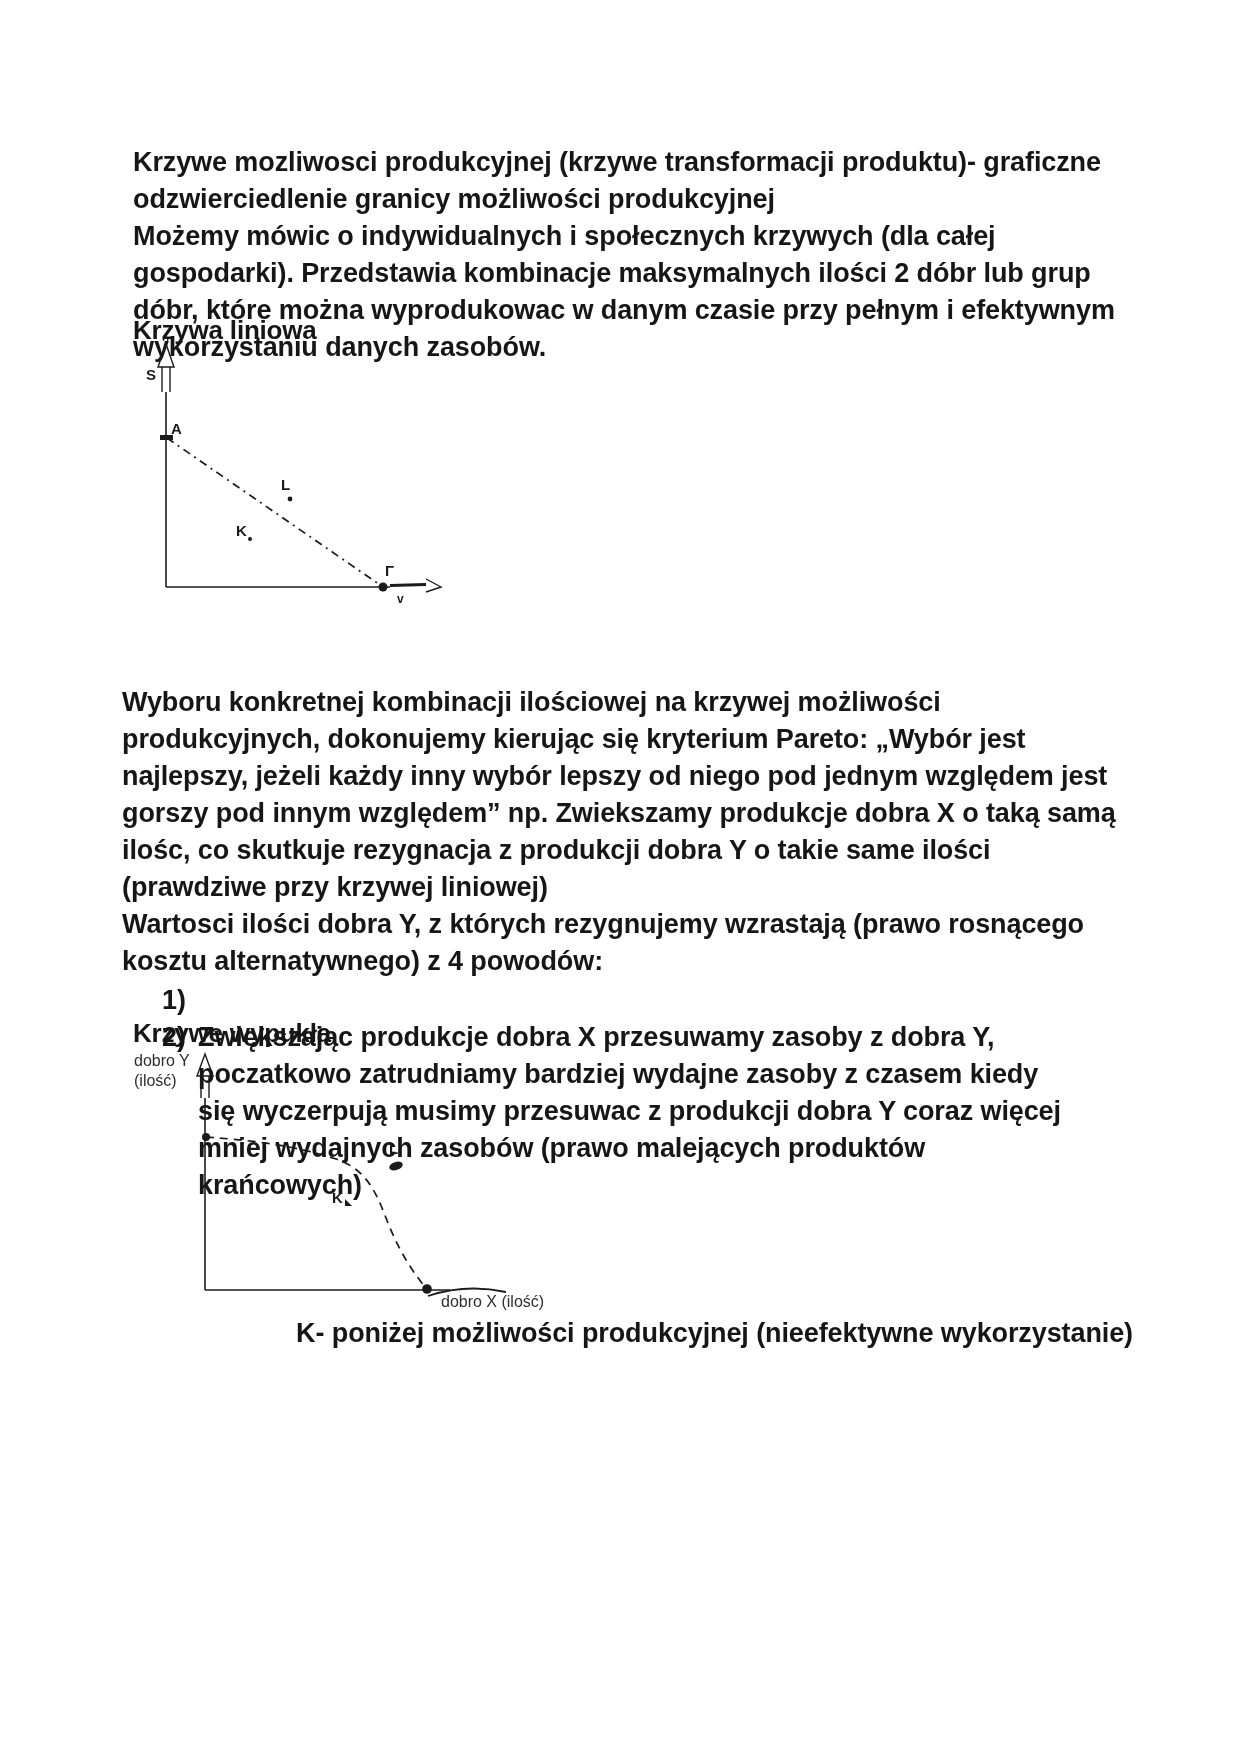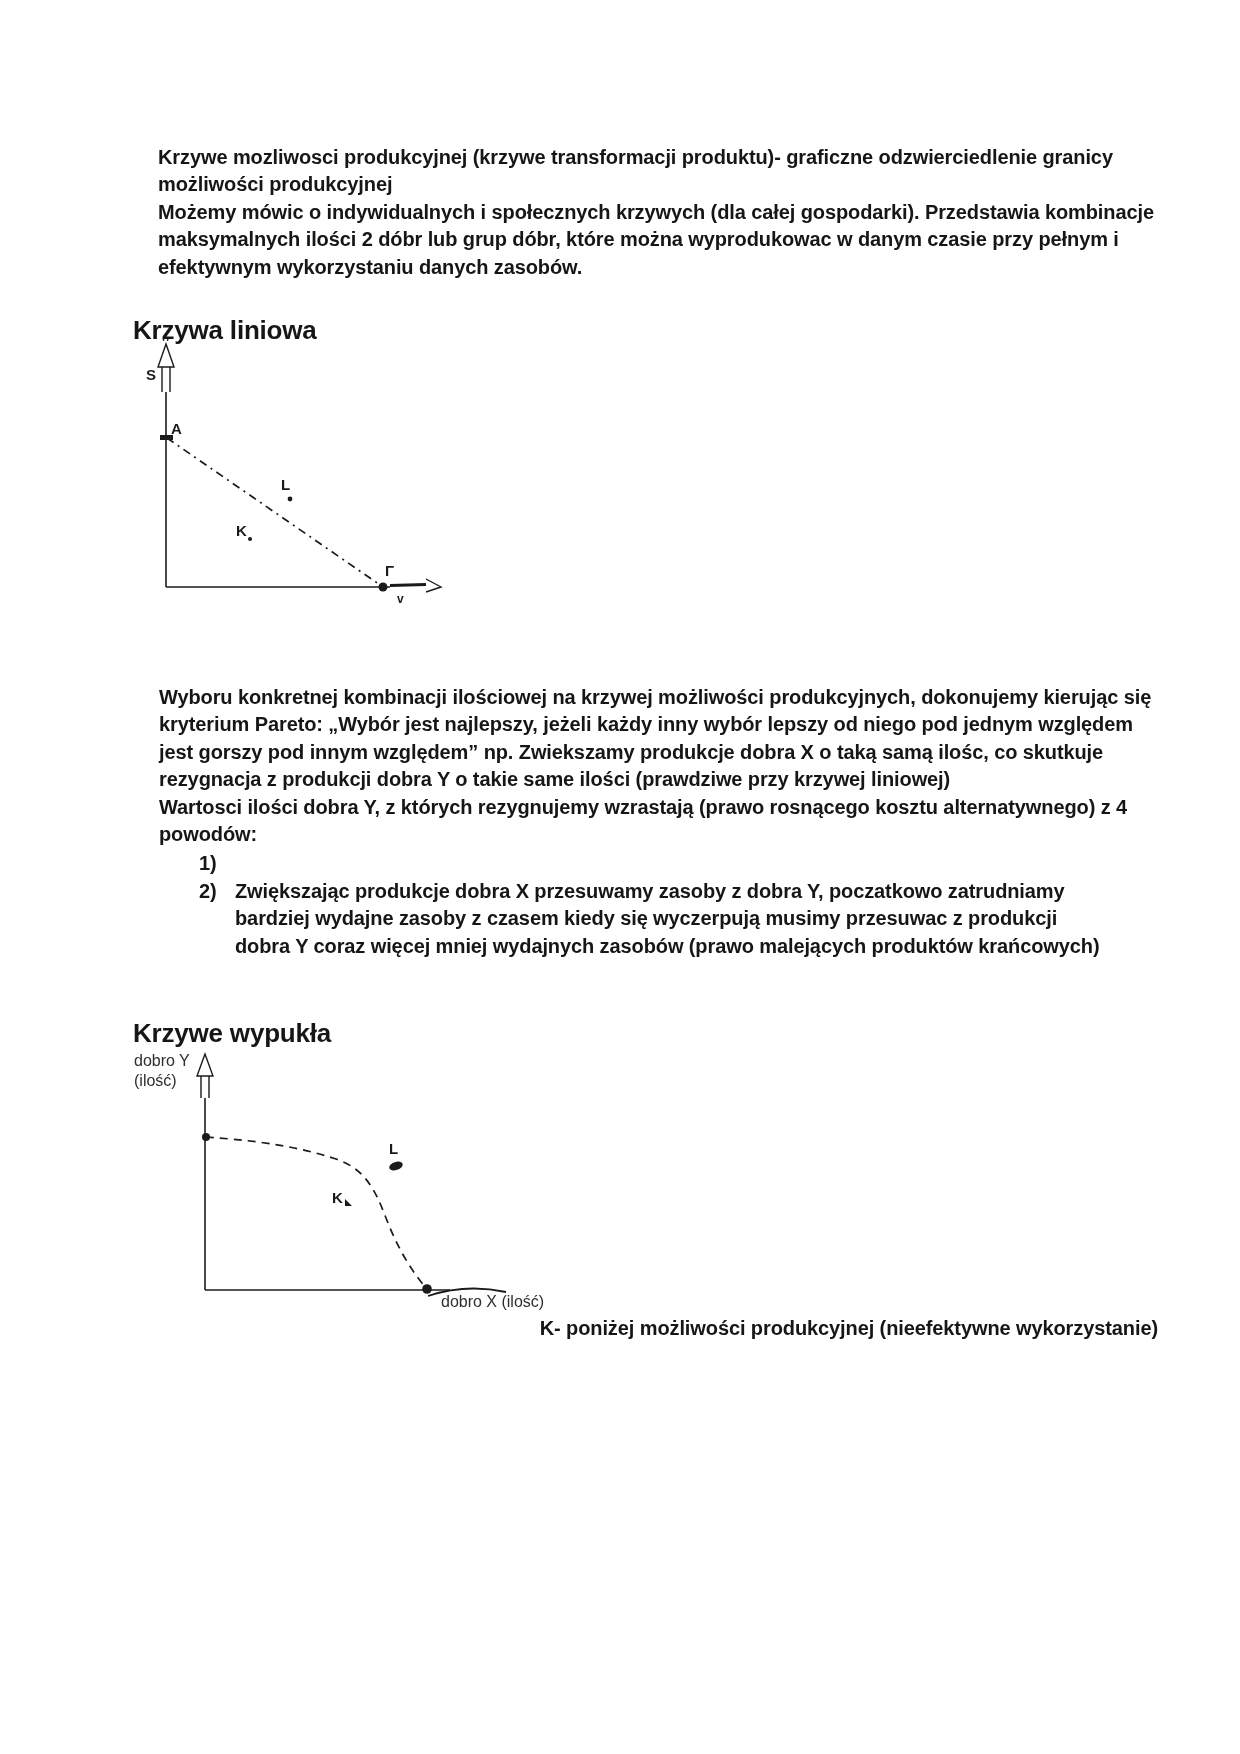--- a/index.html
+++ b/index.html
@@ -1,28 +1,28 @@
 <!DOCTYPE html>
 <html><head>
 <meta charset="utf-8">
 <style>
   html,body { margin:0; padding:0; background:#ffffff; }
   .page {
     position:relative; width:1240px; height:1754px; background:#ffffff;
     font-family:"Liberation Sans", sans-serif; color:#161616; overflow:hidden;
   }
-  .txt { font-size:20px; line-height:1.37; font-weight:600; letter-spacing:-0.1px;margin-left:25px; }
+  .txt { font-size:27px; line-height:1.37; font-weight:600; letter-spacing:-0.1px; }
   .bold { font-weight:800; }
   .heading { font-size:26px; font-weight:700; letter-spacing:-0.2px; }
   .abs { position:absolute; }
   .intro      { left:133px; top:144px;  width:1000px; }
   .heading1   { left:133px; top:315px; }
   .diagram1   { left:138px; top:338px; }
   .legend1    { left:133px; top:601px;  width:1000px; }
-  .pareto     { left:134px; top:684px;  width:1005px; }
+  .pareto     { left:122px; top:684px;  width:1005px; }
   .listblock  { margin-top:2px; }
   .listrow { display:flex; }
   .listrow .num  { width:36px; margin-left:40px; flex:0 0 auto; }
   .listrow .itxt { width:880px; }
   .heading2   { left:133px; top:1018px; }
   .diagram2   { left:128px; top:1046px; }
   .legend2    { left:133px; top:1315px; width:1000px;text-align:right; }
   .legendline { margin:0; }
   svg text { font-family:"Liberation Sans", sans-serif; fill:#1b1b1b; }
   .axis-label  { font-size:16px; fill:#2e2e2e; }

